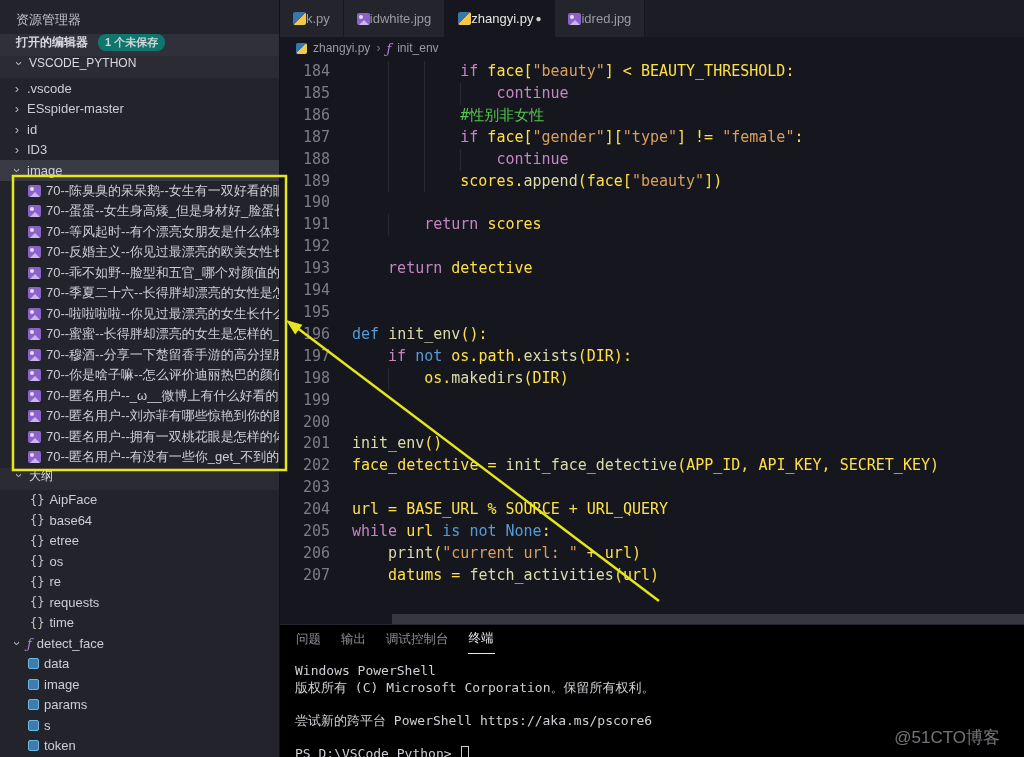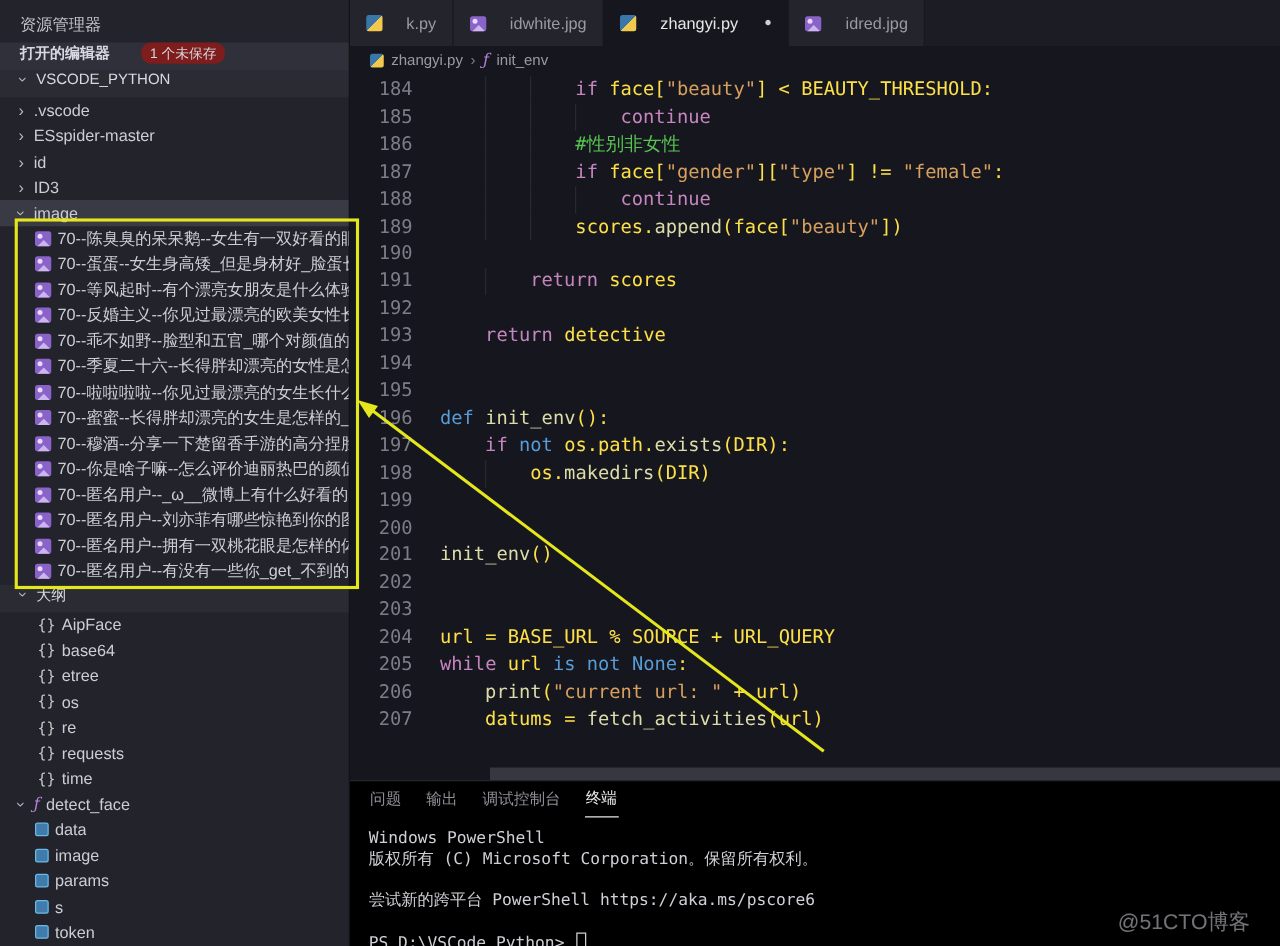--- a/index.html
+++ b/index.html
@@ -6,40 +6,40 @@
   html,body{width:1024px;height:757px;overflow:hidden}
   body{background:#16161e;font-family:"Liberation Sans","DejaVu Sans",sans-serif;position:relative;color:#ccc}
   .app{display:flex;width:100%;height:100%}
 
   
   .sidebar{width:280px;flex-shrink:0;background:#23232b;overflow:hidden;border-right:1px solid #121218}
   .sb-title{height:34px;padding:11px 0 0 16px;font-size:13px;color:#c2c2ca}
   .sb-header{height:22px;display:flex;align-items:flex-start;gap:5px;padding-left:14px;font-size:12px;color:#d8d8e0}
   .sb-header.open-ed{background:#30303a;font-weight:bold;padding-left:16px}
   .sb-header.proj{background:#2b2b34;font-weight:normal}
-  .badge{background:#7f1d1d;color:#d5d5dc;font-size:11px;font-weight:normal;border-radius:8px;padding:1px 7px;margin-left:20px}
+  .badge{background:#0f766e;color:#d5d5dc;font-size:11px;font-weight:bold;border-radius:8px;padding:1px 7px;margin-left:5px}
   .row{height:20.5px;display:flex;align-items:center;gap:5px;padding-left:12px;cursor:default}
   .row .lbl{white-space:nowrap;overflow:hidden;font-size:13px;color:#cdcdd4}
   .row.selected{background:#3a3a44}
   .row.file{padding-left:28px}
   .row.module{padding-left:30px}
   .row.varrow{padding-left:28px}
   .chev{display:inline-block;width:10px;font-size:13px;color:#b8b8c0;text-align:center}
   .chev.down{transform:rotate(90deg)}
   .img-icon{width:13px;height:12px;border-radius:2px;background:#8a63c9;position:relative;flex-shrink:0;overflow:hidden}
   .img-icon::before{content:"";position:absolute;width:4px;height:4px;border-radius:50%;background:#ead9ff;top:2px;left:2px}
   .img-icon::after{content:"";position:absolute;bottom:-1px;right:0;width:0;height:0;border-left:6px solid transparent;border-right:6px solid transparent;border-bottom:6px solid #cdb6f0}
   .brace-icon{font-size:12px;color:#c5c5c5;font-family:"DejaVu Sans Mono",monospace;flex-shrink:0}
   .fn-icon{font-size:13px;color:#b180d7;font-style:italic;font-family:"DejaVu Serif",serif;flex-shrink:0}
   .var-icon{width:11px;height:11px;border-radius:2px;background:#3f7cab;border:1px solid #6cb8e6;flex-shrink:0}
 
   
   .main{flex:1;display:flex;flex-direction:column;min-width:0}
   .tabbar{height:37px;background:#1c1c24;display:flex;align-items:stretch;flex-shrink:0}
-  .tab{display:flex;align-items:center;gap:19px;padding:0 13px;background:#24242c;color:#9a9aa2;font-size:13px;border-right:1px solid #16161e;cursor:default}
+  .tab{display:flex;align-items:center;gap:0;padding:0 13px;background:#24242c;color:#9a9aa2;font-size:13px;border-right:1px solid #16161e;cursor:default}
   .tab.active{background:#16161e;color:#e6e6e6}
   .dot{font-size:10px;color:#d0d0d0;margin-left:2px}
   .python-icon{width:13px;height:13px;border-radius:2px;background:linear-gradient(135deg,#3a76a8 0 50%,#f2c94c 50% 100%);flex-shrink:0}
   .breadcrumb{height:22px;display:flex;align-items:center;gap:6px;padding:0 16px;color:#9a9aa2;font-size:12px;background:#16161e;flex-shrink:0}
   .breadcrumb .python-icon{width:11px;height:11px}
   .bc-sep{color:#7c7c86}
 
   
   .code{flex:1;position:relative;overflow:hidden;font-family:"DejaVu Sans Mono","Liberation Mono",monospace;font-size:15px;line-height:21.9px;padding-top:2px}
   .line{display:flex;white-space:pre}
@@ -263,21 +263,21 @@
           <div class="line"><span class="ln">192</span><span class="txt"></span></div>
           <div class="line"><span class="ln">193</span><span class="txt"><span class="iu"></span><span class="tok kw">return</span><span class="tok pl"> detective</span></span></div>
           <div class="line"><span class="ln">194</span><span class="txt"></span></div>
           <div class="line"><span class="ln">195</span><span class="txt"></span></div>
           <div class="line"><span class="ln">196</span><span class="txt"><span class="tok kb">def</span><span class="tok pl"> </span><span class="tok fn">init_env</span><span class="tok pl">():</span></span></div>
           <div class="line"><span class="ln">197</span><span class="txt"><span class="iu"></span><span class="tok kw">if</span><span class="tok pl"> </span><span class="tok kb">not</span><span class="tok pl"> os.path.</span><span class="tok fn">exists</span><span class="tok pl">(DIR):</span></span></div>
           <div class="line"><span class="ln">198</span><span class="txt"><span class="iu"></span><span class="iu"></span><span class="tok pl">os.</span><span class="tok fn">makedirs</span><span class="tok pl">(DIR)</span></span></div>
           <div class="line"><span class="ln">199</span><span class="txt"></span></div>
           <div class="line"><span class="ln">200</span><span class="txt"></span></div>
           <div class="line"><span class="ln">201</span><span class="txt"><span class="tok fn">init_env</span><span class="tok pl">()</span></span></div>
-          <div class="line"><span class="ln">202</span></div>
+          <div class="line"><span class="ln">202</span><span class="txt"><span class="tok pl">face_detective = </span><span class="tok fn">init_face_detective</span><span class="tok pl">(APP_ID, API_KEY, SECRET_KEY)</span></span></div>
           <div class="line"><span class="ln">203</span><span class="txt"></span></div>
           <div class="line"><span class="ln">204</span><span class="txt"><span class="tok pl">url = BASE_URL % SOURCE + URL_QUERY</span></span></div>
           <div class="line"><span class="ln">205</span><span class="txt"><span class="tok kw">while</span><span class="tok pl"> url </span><span class="tok kb">is</span><span class="tok pl"> </span><span class="tok kb">not</span><span class="tok pl"> </span><span class="tok kb">None</span><span class="tok pl">:</span></span></div>
           <div class="line"><span class="ln">206</span><span class="txt"><span class="iu"></span><span class="tok fn">print</span><span class="tok pl">(</span><span class="tok str">"current url: "</span><span class="tok pl"> + url)</span></span></div>
           <div class="line"><span class="ln">207</span><span class="txt"><span class="iu"></span><span class="tok pl">datums = </span><span class="tok fn">fetch_activities</span><span class="tok pl">(url)</span></span></div>
         </div>
       <div class="hscroll"></div>
     </div>
     <div class="terminal">
       <div class="term-tabbar" id="term-tabs">

